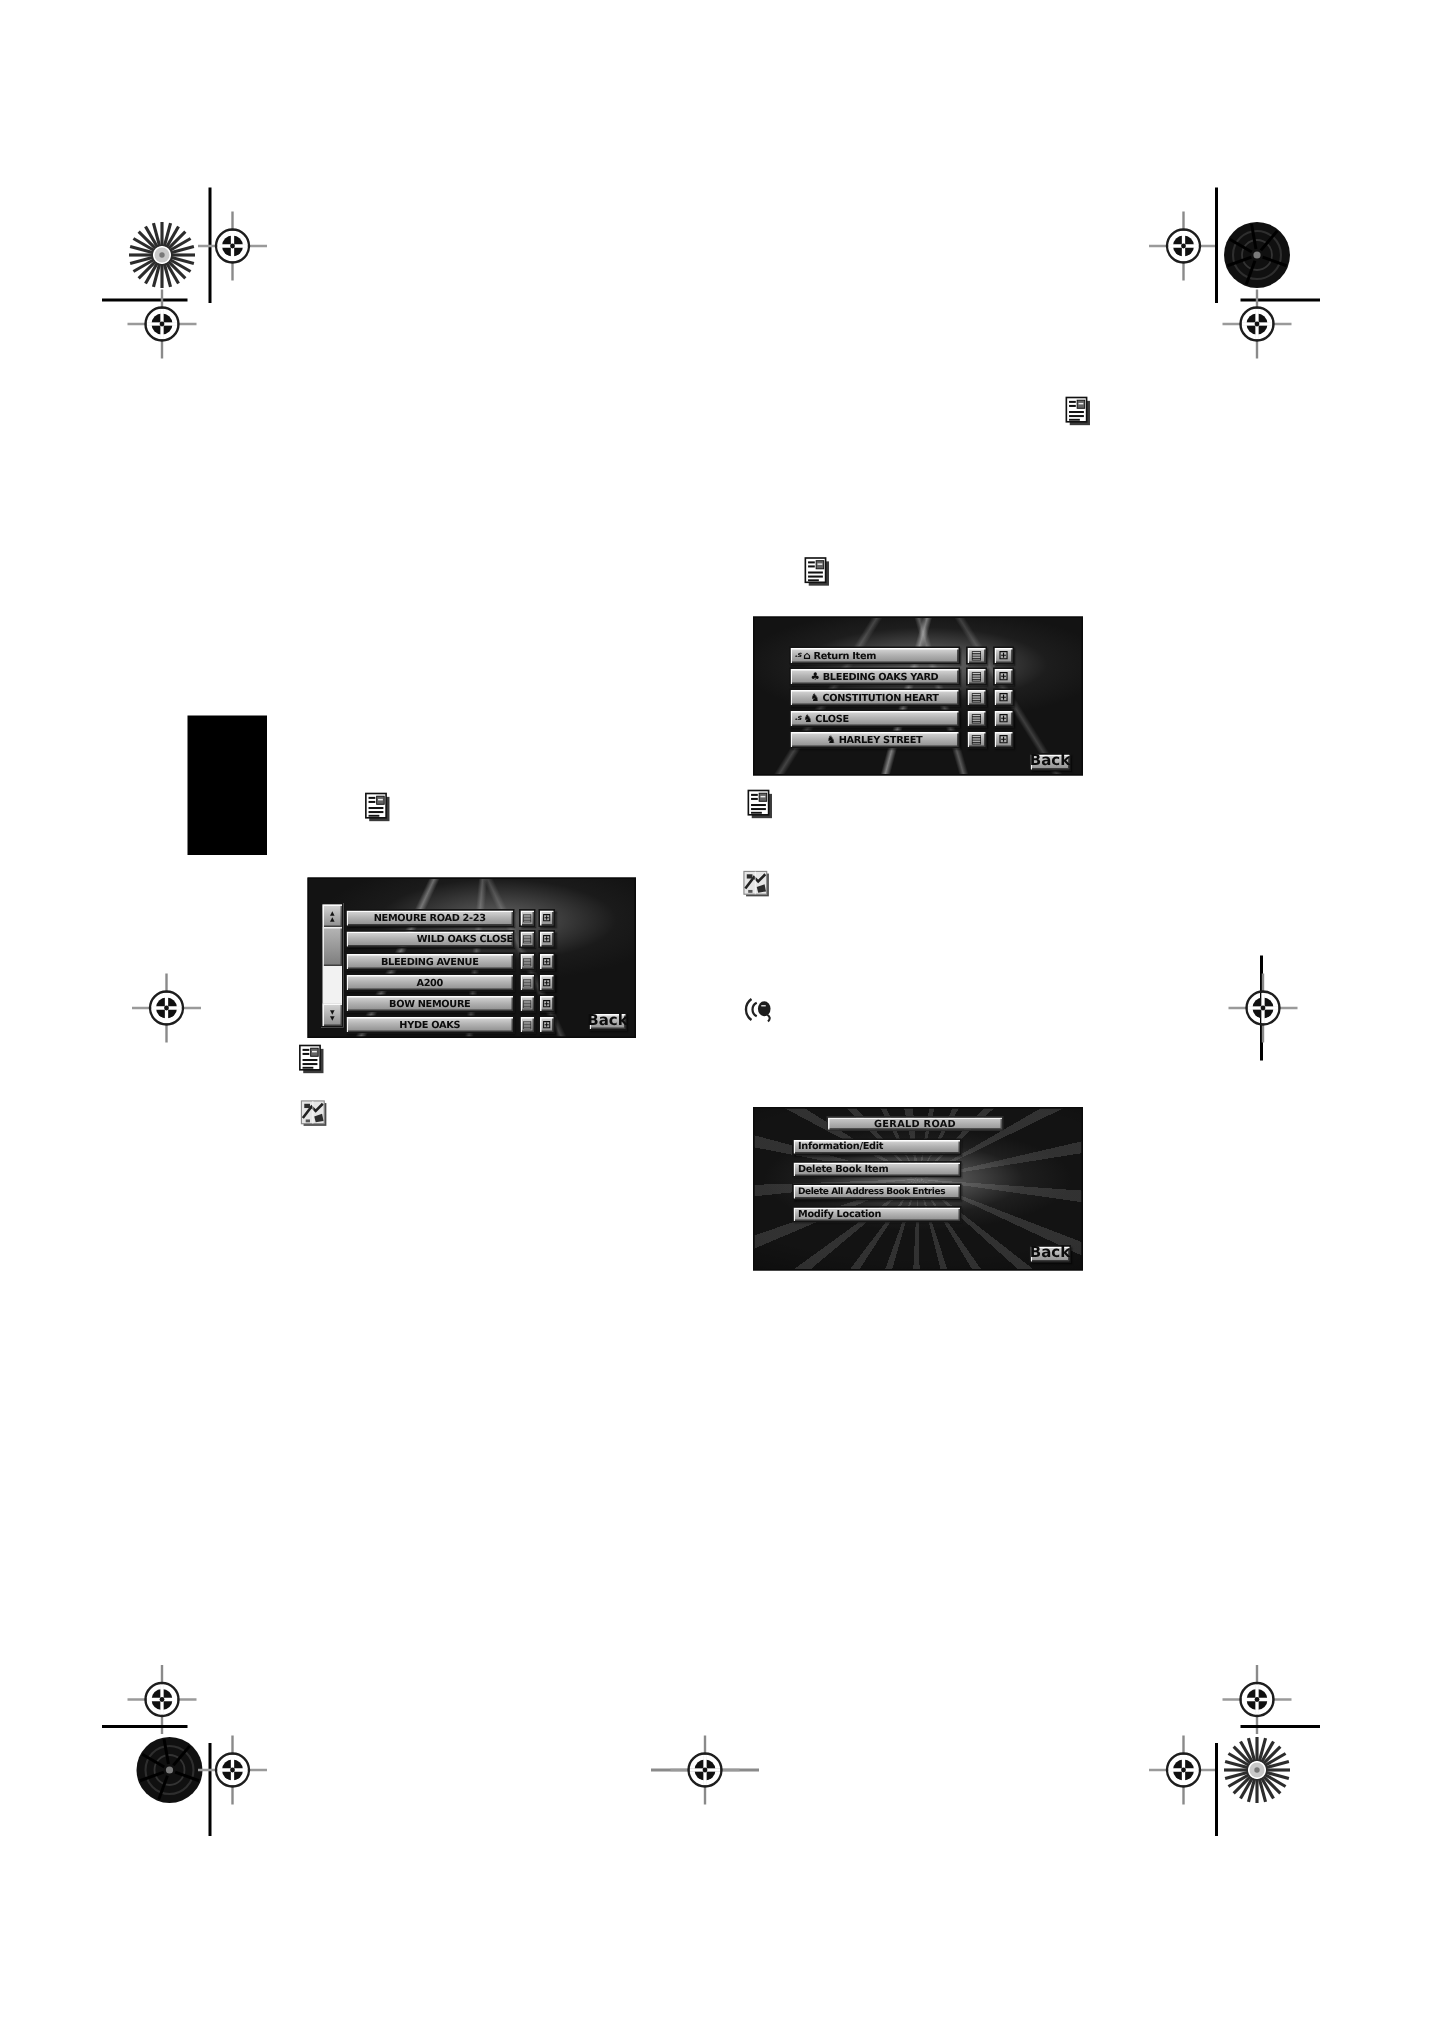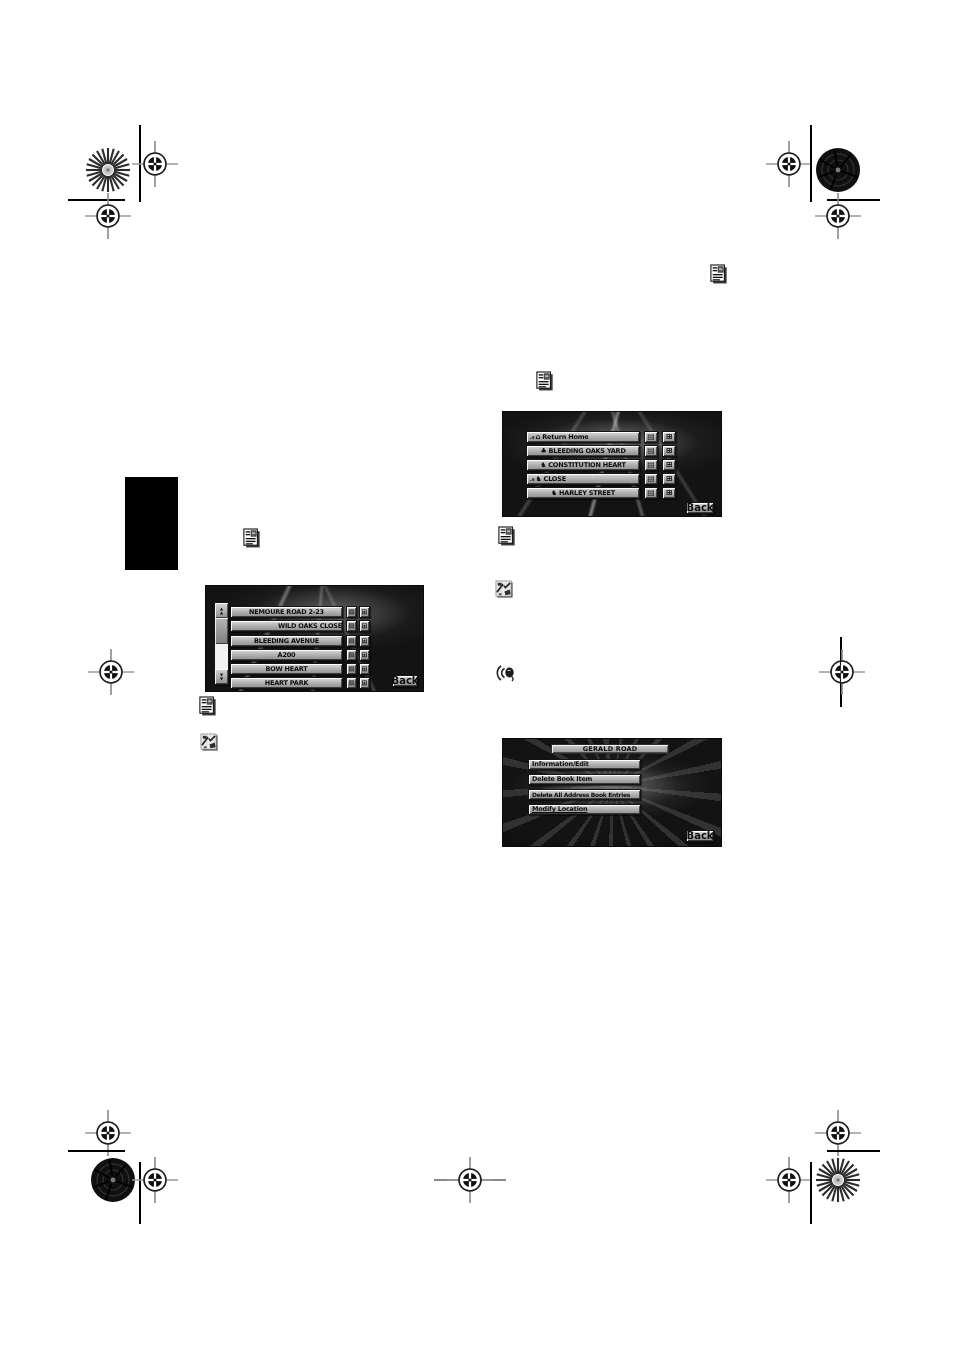--- a/index.html
+++ b/index.html
@@ -239,21 +239,21 @@
     </svg>
   <svg class="mark" style="left:494px;top:663px;" width="22" height="20" viewBox="0 0 22 20">
       <use href="#voiceicon"></use>
     </svg>
 
   <div class="screen" style="left:502px;top:411px;width:218px;height:104px;">
     <div class="streaks v1"></div>
     <button class="btn3d main-btn left" style="left:23px;top:19px;">
       <span class="voice-tag">.s</span>
       <span class="row-ic">⌂</span>
-      <span class="row-label">Return Home</span>
+      <span class="row-label">Return Item</span>
     </button>
     <button class="btn3d mini" style="left:141px;top:19px;">
         <span>▤</span>
       </button>
     <button class="btn3d mini" style="left:159px;top:19px;">
         <span>⊞</span>
       </button>
 
     <button class="btn3d main-btn" style="left:23px;top:33px;">
       <span class="row-ic">♣</span>
@@ -351,31 +351,31 @@
         <span class="row-label">A200</span>
       </button>
     <button class="btn3d mini-n" style="left:140px;top:63px;">
         <span>▤</span>
       </button>
     <button class="btn3d mini-n" style="left:153px;top:63px;">
         <span>⊞</span>
       </button>
 
     <button class="btn3d main-btn" style="left:24px;top:77px;width:113px;">
-        <span class="row-label">BOW HEART</span>
+        <span class="row-label">BOW NEMOURE</span>
       </button>
     <button class="btn3d mini-n" style="left:140px;top:77px;">
         <span>▤</span>
       </button>
     <button class="btn3d mini-n" style="left:153px;top:77px;">
         <span>⊞</span>
       </button>
 
     <button class="btn3d main-btn" style="left:24px;top:91px;width:113px;">
-        <span class="row-label">HEART PARK</span>
+        <span class="row-label">HYDE OAKS</span>
       </button>
     <button class="btn3d mini-n" style="left:140px;top:91px;">
         <span>▤</span>
       </button>
     <button class="btn3d mini-n" style="left:153px;top:91px;">
         <span>⊞</span>
       </button>
 
     <button class="btn3d back-btn" style="left:186px;top:89px;width:26px;">Back</button>
   </div>
@@ -387,19 +387,19 @@
     </div>
     <button class="btn3d item-btn left" style="left:25px;top:20px;">
         <span class="row-label">Information/Edit</span>
       </button>
     <button class="btn3d item-btn left" style="left:25px;top:35px;">
         <span class="row-label">Delete Book Item</span>
       </button>
     <button class="btn3d item-btn left tight" style="left:25px;top:50px;">
         <span class="row-label">Delete All Address Book Entries</span>
       </button>
-    <button class="btn3d item-btn left" style="left:25px;top:65px;text-decoration:underline;">
+    <button class="btn3d item-btn left" style="left:25px;top:65px;">
         <span class="row-label">Modify Location</span>
       </button>
     <button class="btn3d back-btn" style="left:183px;top:91px;">Back</button>
   </div>
 
 </div>
 
 </body></html>

